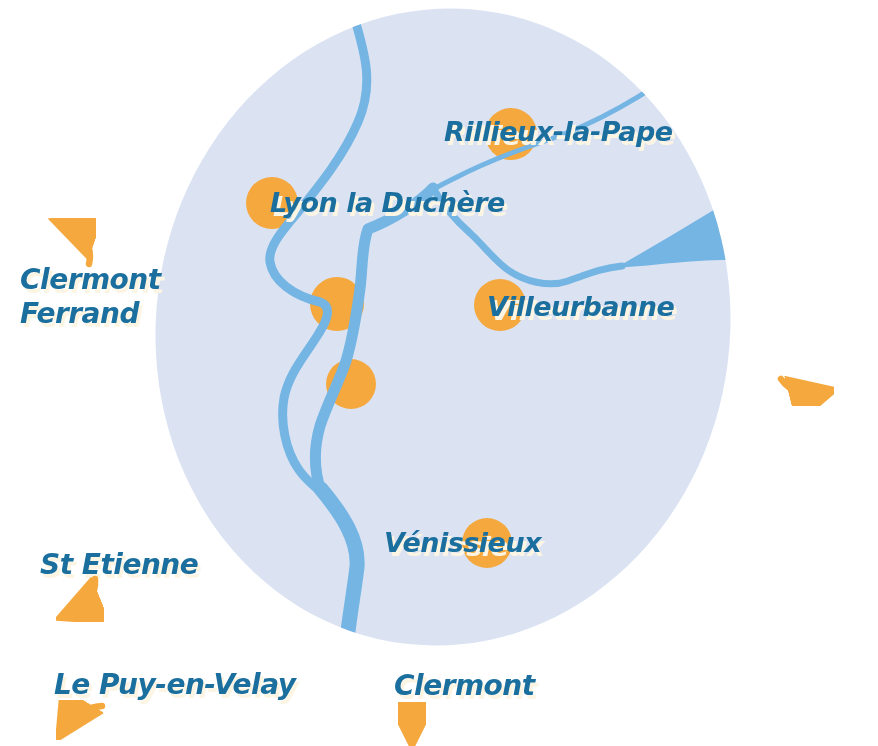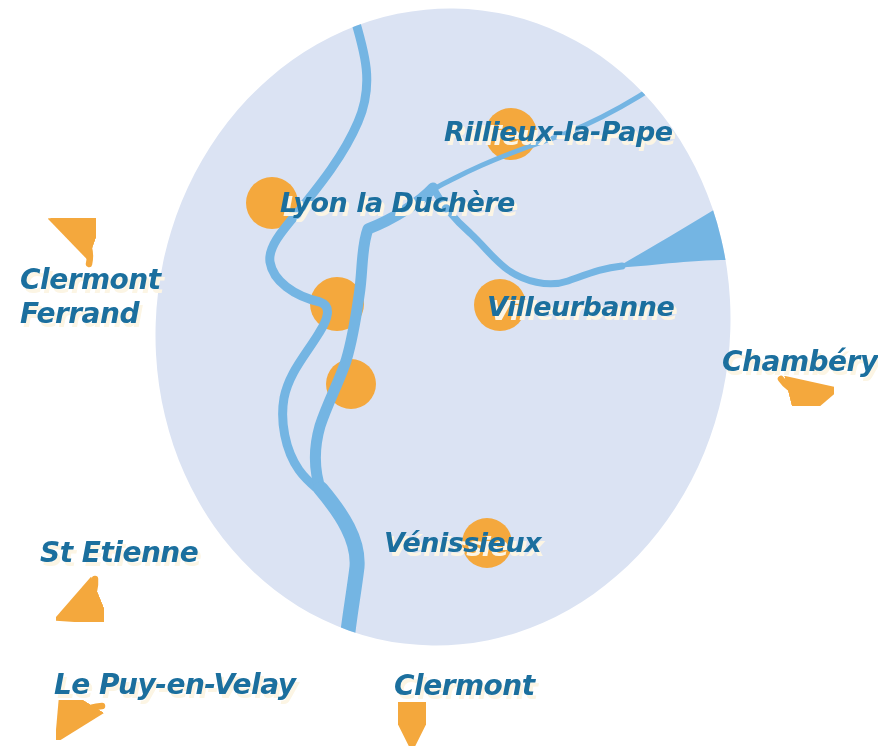--- a/index.html
+++ b/index.html
@@ -90,50 +90,49 @@
                C 314,447 313,468 321,491"></path>
 
       <path stroke-width="15" d="M 321,489
                C 342,514 359,540 357,567
                C 353,600 348,622 345,660"></path>
     </g>
   </svg>
 
   <div class="city-label" style="left:444px;top:131px;">Rillieux-la-Pape</div>
 
-  <div class="city-label" style="left:270px;top:202px;margin-left:10px;">Lyon la Duchère</div>
+  <div class="city-label" style="left:270px;top:202px;">Lyon la Duchère</div>
 
 
   <div class="city-label" style="left:487px;top:306px;">Villeurbanne</div>
 
 
   <div class="city-label" style="left:384px;top:542px;">Vénissieux</div>
 
   <div class="outer-label two-line" style="left:20px;top:297px;">Clermont
 Ferrand</div>
   <svg class="arrow" style="left:42px;top:218px;" width="54" height="52" viewBox="0 0 54 52">
     <defs>
         <marker id="ah1" markerWidth="8" markerHeight="8" refX="5" refY="4" orient="auto">
       <path d="M0,0 L8,4 L0,8 Z" fill="#f4a83d"></path>
         </marker>
       </defs>
     <path d="M 47,46 C 51,28 41,13 24,7" fill="none" stroke="#f4a83d" stroke-width="6.5" stroke-linecap="round" marker-end="url(#ah1)"></path>
   </svg>
 
-  <div class="outer-label" style="left:722px;top:361px;">Chambéry</div>
   <svg class="arrow" style="left:776px;top:374px;" width="58" height="32" viewBox="0 0 58 32">
     <defs>
         <marker id="ah2" markerWidth="8" markerHeight="8" refX="5" refY="4" orient="auto">
       <path d="M0,0 L8,4 L0,8 Z" fill="#f4a83d"></path>
         </marker>
       </defs>
     <path d="M 5,5 C 14,18 30,23 46,19" fill="none" stroke="#f4a83d" stroke-width="6.5" stroke-linecap="round" marker-end="url(#ah2)"></path>
   </svg>
 
-  <div class="outer-label" style="left:40px;top:552px;">St Etienne</div>
+  <div class="outer-label" style="left:40px;top:564px;">St Etienne</div>
   <svg class="arrow" style="left:56px;top:574px;" width="48" height="48" viewBox="0 0 48 48">
     <defs>
         <marker id="ah3" markerWidth="8" markerHeight="8" refX="5" refY="4" orient="auto">
       <path d="M0,0 L8,4 L0,8 Z" fill="#f4a83d"></path>
         </marker>
       </defs>
     <path d="M 39,5 C 40,20 32,32 15,39" fill="none" stroke="#f4a83d" stroke-width="6.5" stroke-linecap="round" marker-end="url(#ah3)"></path>
   </svg>
 
   <div class="outer-label" style="left:54px;top:684px;">Le Puy-en-Velay</div>

